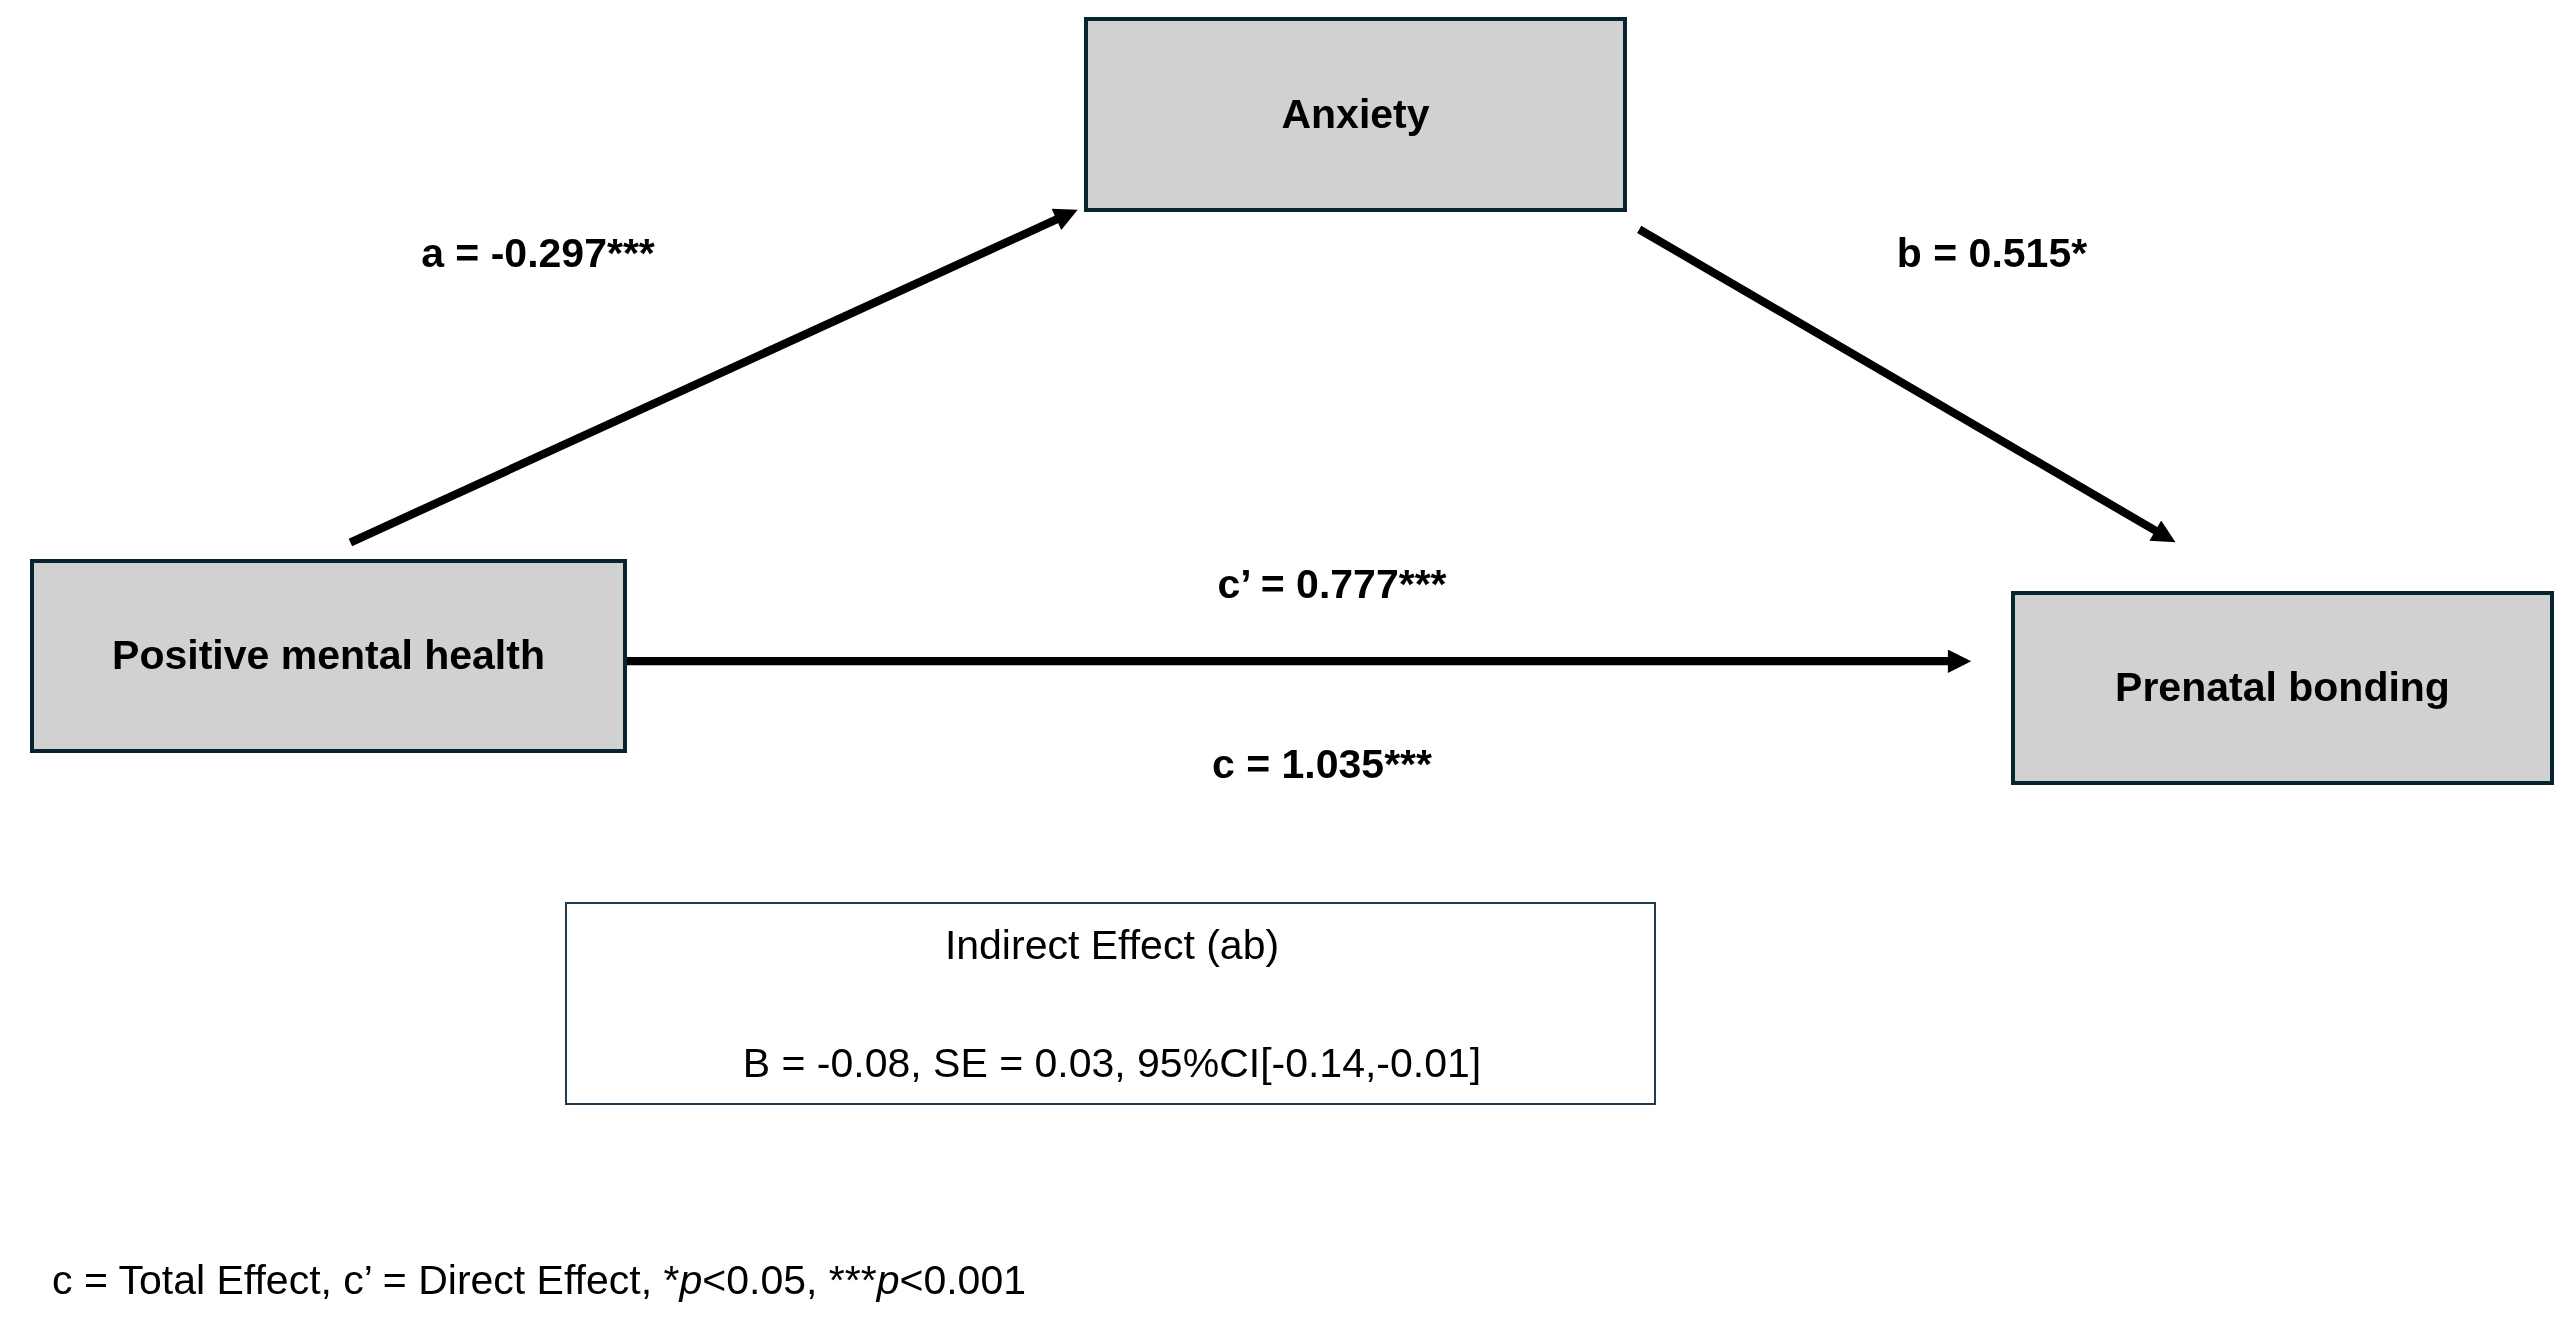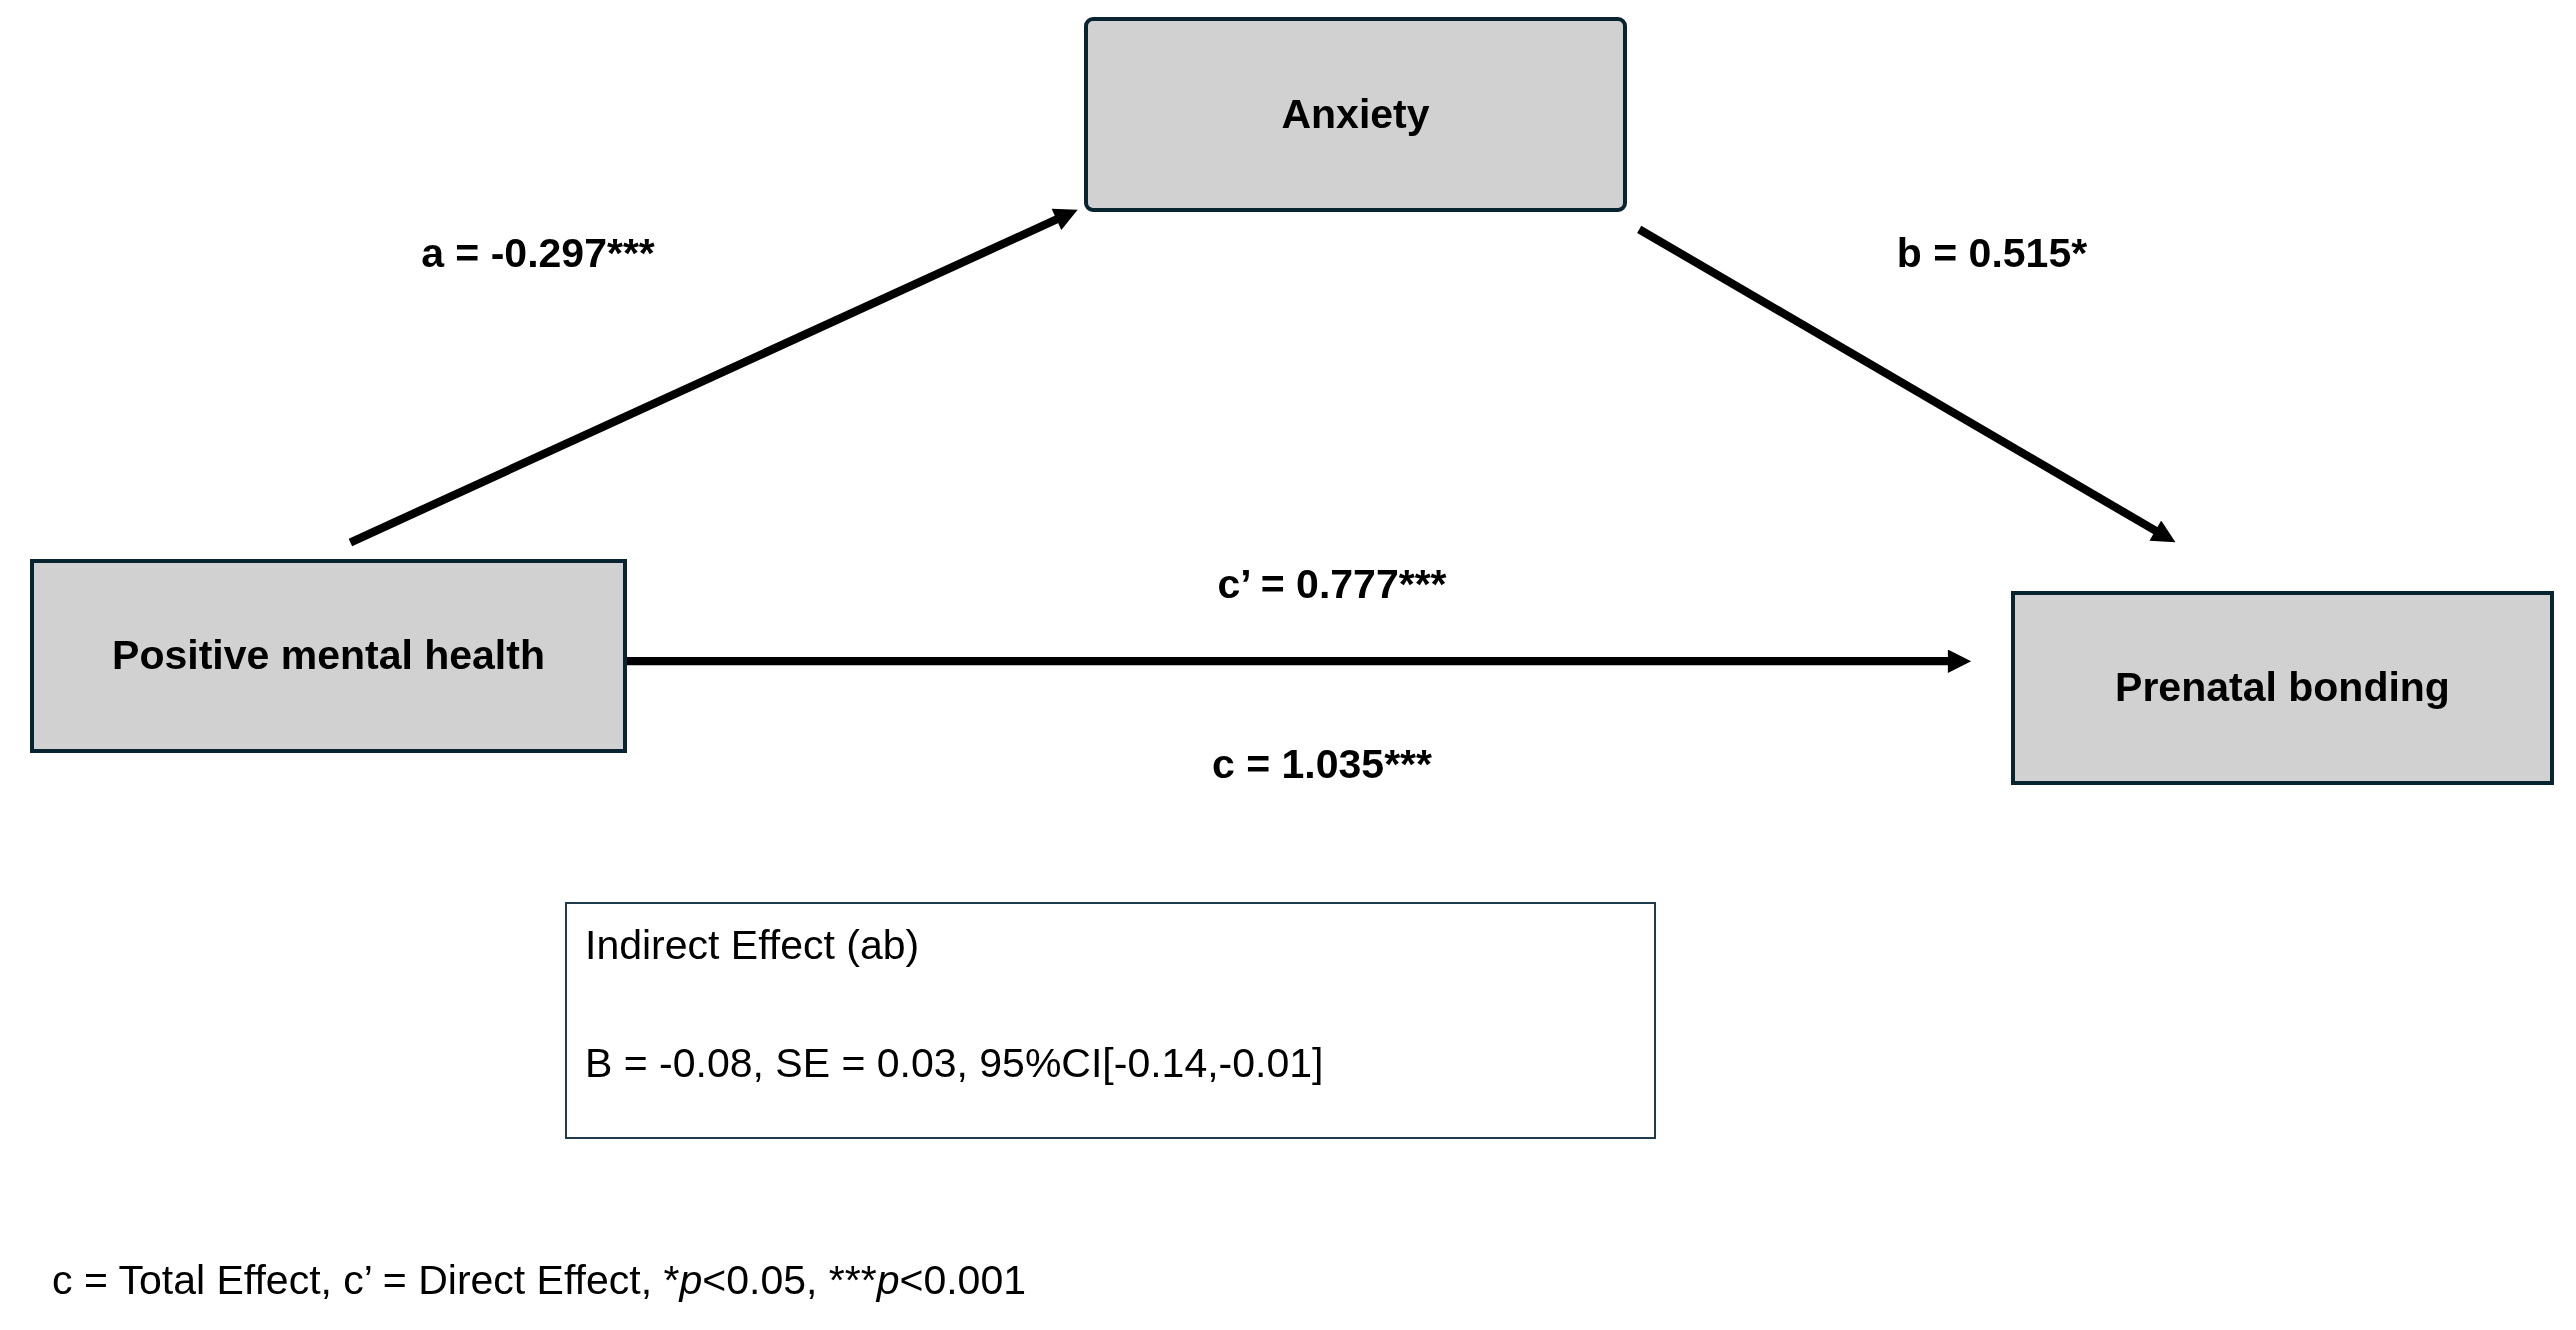--- a/index.html
+++ b/index.html
@@ -21,42 +21,43 @@
   svg.arrows line{stroke:var(--arrow);stroke-width:12;}
   .node{
     position:absolute;
     background:var(--node-fill);
     border:4.1px solid var(--node-border);
     display:flex;align-items:center;justify-content:center;
     text-align:center;
     font-size:41px;font-weight:bold;
     line-height:1.1;
   }
-  .node-mediator{left:1084px;top:17px;width:543px;height:195px;border-radius:9px;}
+  .node-mediator{left:1084px;top:17px;width:543px;height:195px;}
   .node-predictor{left:30px;top:559px;width:597px;height:194px;}
   .node-outcome{left:2011px;top:559px;width:543px;height:194px;margin-top:32px;}
   .plabel{
     position:absolute;
     font-size:41px;line-height:44px;
     white-space:nowrap;
     transform:translateX(-50%);
     font-weight:bold;
   }
   .plabel-a{left:538px;top:231px;}
   .plabel-b{left:1992px;top:231px;}
   .plabel-cprime{left:1332px;top:562px;}
   .plabel-c{left:1322px;top:742px;}
   .indirect-box{
     position:absolute;
-    left:565px;top:902px;width:1091px;height:237px;
+    left:565px;top:902px;width:1091px;height:203px;
     background:#ffffff;
     border:2.7px solid var(--indirect-border);
     padding:19px 15px 0 18px;
     font-size:41px;line-height:44px;
     white-space:nowrap;
+    text-align:center;
   }
   .indirect-box .stats{margin-top:74px;}
   .footnote{
     position:absolute;
     left:52px;top:1258px;
     font-size:41px;line-height:44px;
     white-space:nowrap;
   }
   .footnote .it{font-style:italic;}
 </style>

